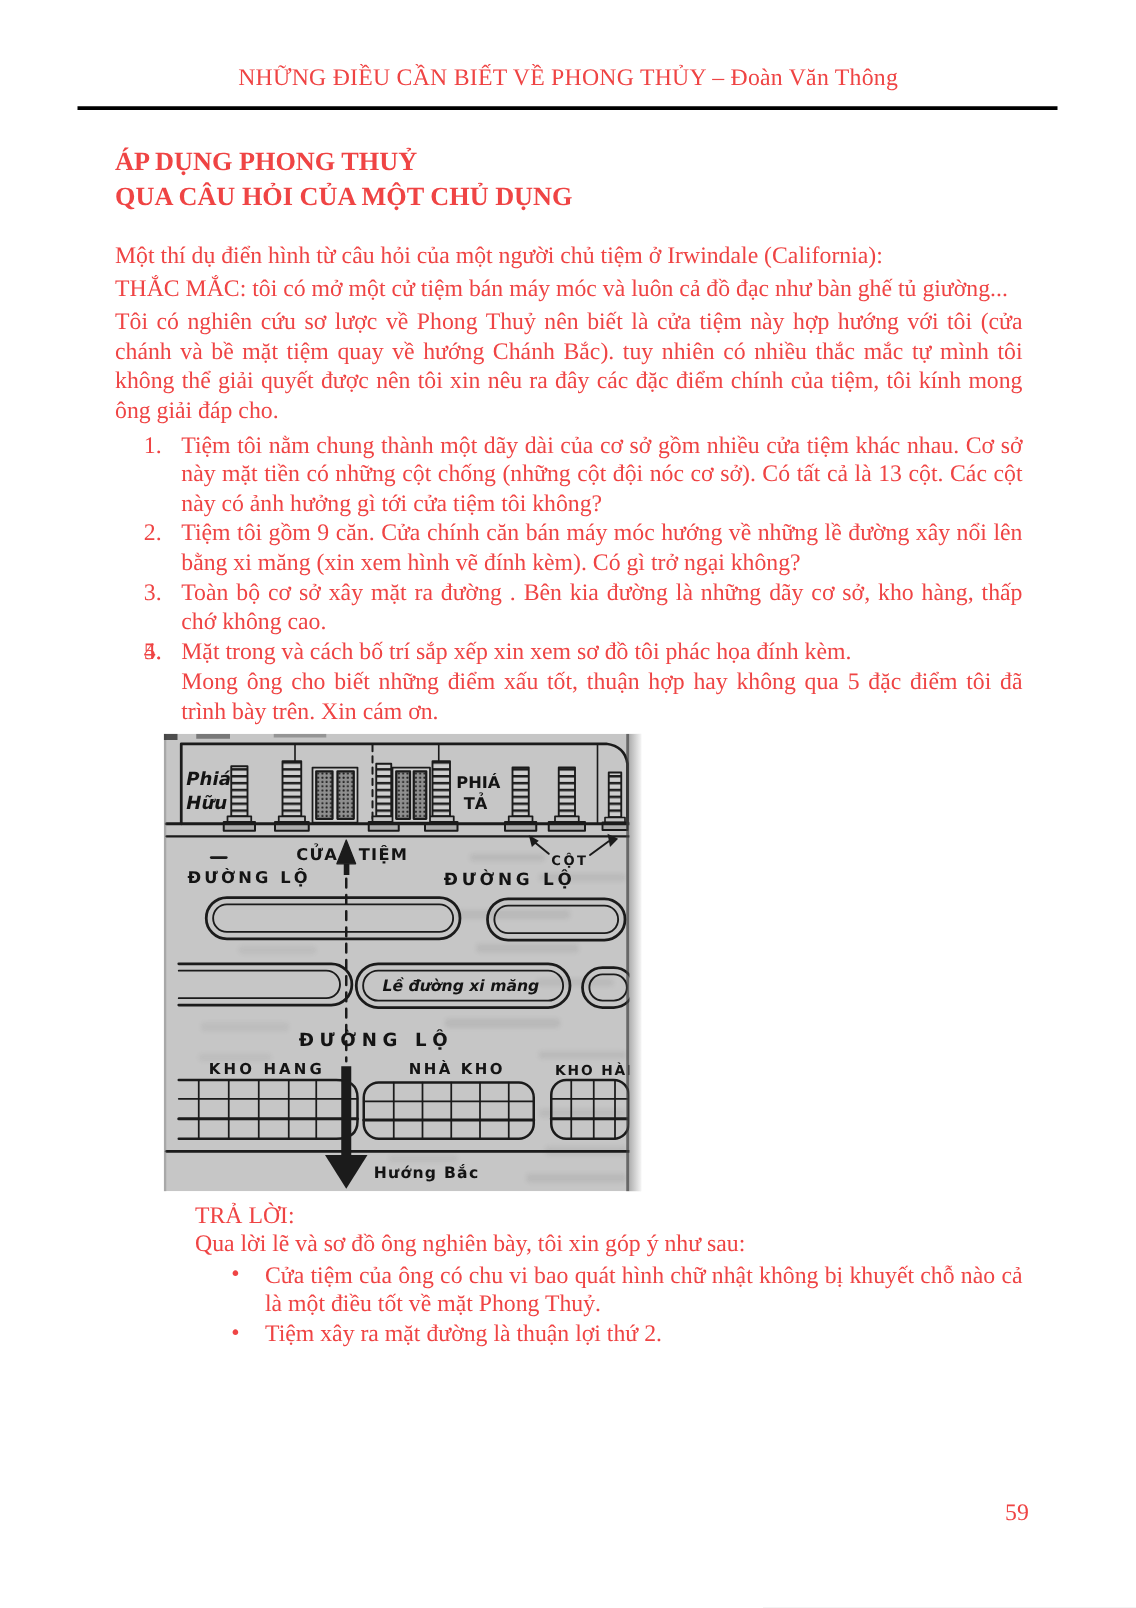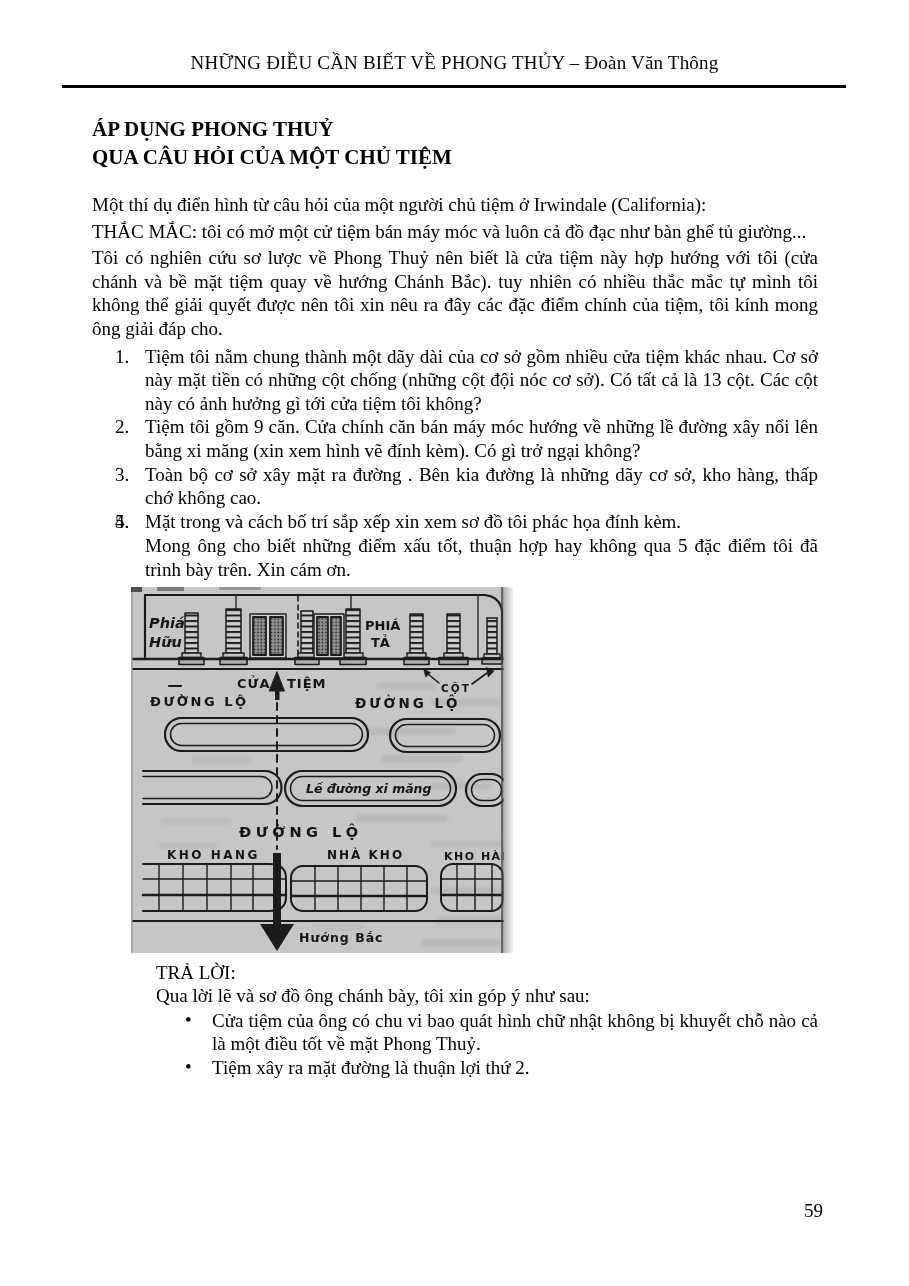--- a/index.html
+++ b/index.html
@@ -2,21 +2,21 @@
 <html><head>
 <meta charset="utf-8">
 <style>
   html,body{margin:0;padding:0;background:#e9e9e9;}
   .page{
     position:relative;
     width:909px;height:1286px;
     margin:0 auto;
     background:#ffffff;
     font-family:"Liberation Serif","DejaVu Serif",serif;
-    color:#000000;
+    color:#ef4444;
     overflow:hidden;
   }
   .running-head{
     padding-top:52px;
     text-align:center;
     font-size:19px;
     letter-spacing:.2px;
   }
   .rule{
     border:0;border-top:3.5px solid #000;
@@ -57,21 +57,21 @@
 </head>
 <body>
 
 <div class="page">
 
   <div class="running-head">NHỮNG ĐIỀU CẦN BIẾT VỀ PHONG THỦY – Đoàn Văn Thông</div>
   <hr class="rule">
 
   <div class="article-title">
     <div>ÁP DỤNG PHONG THUỶ</div>
-    <div>QUA CÂU HỎI CỦA MỘT CHỦ TIỆM</div>
+    <div>QUA CÂU HỎI CỦA MỘT CHỦ DỤNG</div>
   </div>
 
   <div class="content">
     <p>Một thí dụ điển hình từ câu hỏi của một người chủ tiệm ở Irwindale (California):</p>
     <p>THẮC MẮC: tôi có mở một cử tiệm bán máy móc và luôn cả đồ đạc như bàn ghế tủ giường...</p>
     <p>Tôi có nghiên cứu sơ lược về Phong Thuỷ nên biết là cửa tiệm này hợp hướng với tôi (cửa chánh và bề mặt tiệm quay về hướng Chánh Bắc). tuy nhiên có nhiều thắc mắc tự mình tôi không thể giải quyết được nên tôi xin nêu ra đây các đặc điểm chính của tiệm, tôi kính mong ông giải đáp cho.</p>
 
     <div class="qlist">
       <div class="qitem">
         <span class="qnum">1.</span>
@@ -284,21 +284,21 @@
         <rect x="372.5" y="0" width="9.5" height="366" fill="url(#gradR)"></rect>
         <rect x="0" y="0" width="2" height="366" fill="#8a8a8a" opacity="0.5"></rect>
         <rect x="0" y="0" width="11" height="5" fill="#2e2e2e" opacity="0.8"></rect>
         <rect x="26" y="0" width="27" height="4" fill="#3a3a3a" opacity="0.55"></rect>
         <rect x="88" y="0" width="42" height="3" fill="#4a4a4a" opacity="0.4"></rect>
       </svg>
     </div>
 
     <div class="answer">
       <div class="answer-heading">TRẢ LỜI:</div>
-      <div class="answer-lead">Qua lời lẽ và sơ đồ ông chánh bày, tôi xin góp ý như sau:</div>
+      <div class="answer-lead">Qua lời lẽ và sơ đồ ông nghiên bày, tôi xin góp ý như sau:</div>
       <div class="bullets">
         <div class="bullet">
           <span class="dot">•</span>
           <span>Cửa tiệm của ông có chu vi bao quát hình chữ nhật không bị khuyết chỗ nào cả là một điều tốt về mặt Phong Thuỷ.</span>
         </div>
         <div class="bullet">
           <span class="dot">•</span>
           <span>Tiệm xây ra mặt đường là thuận lợi thứ 2.</span>
         </div>
       </div>

